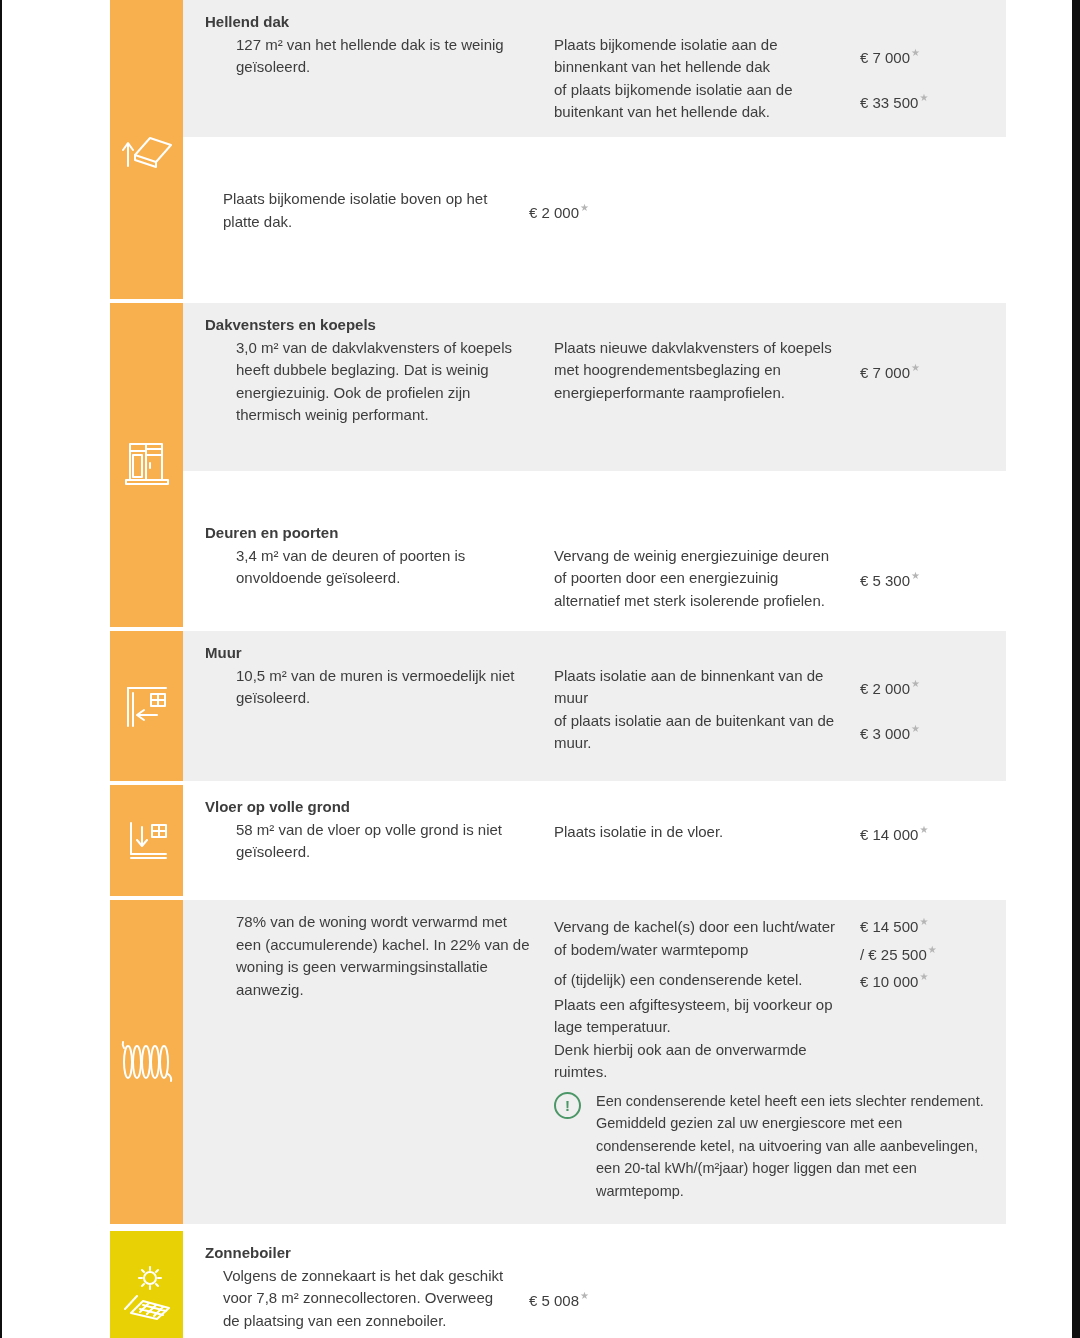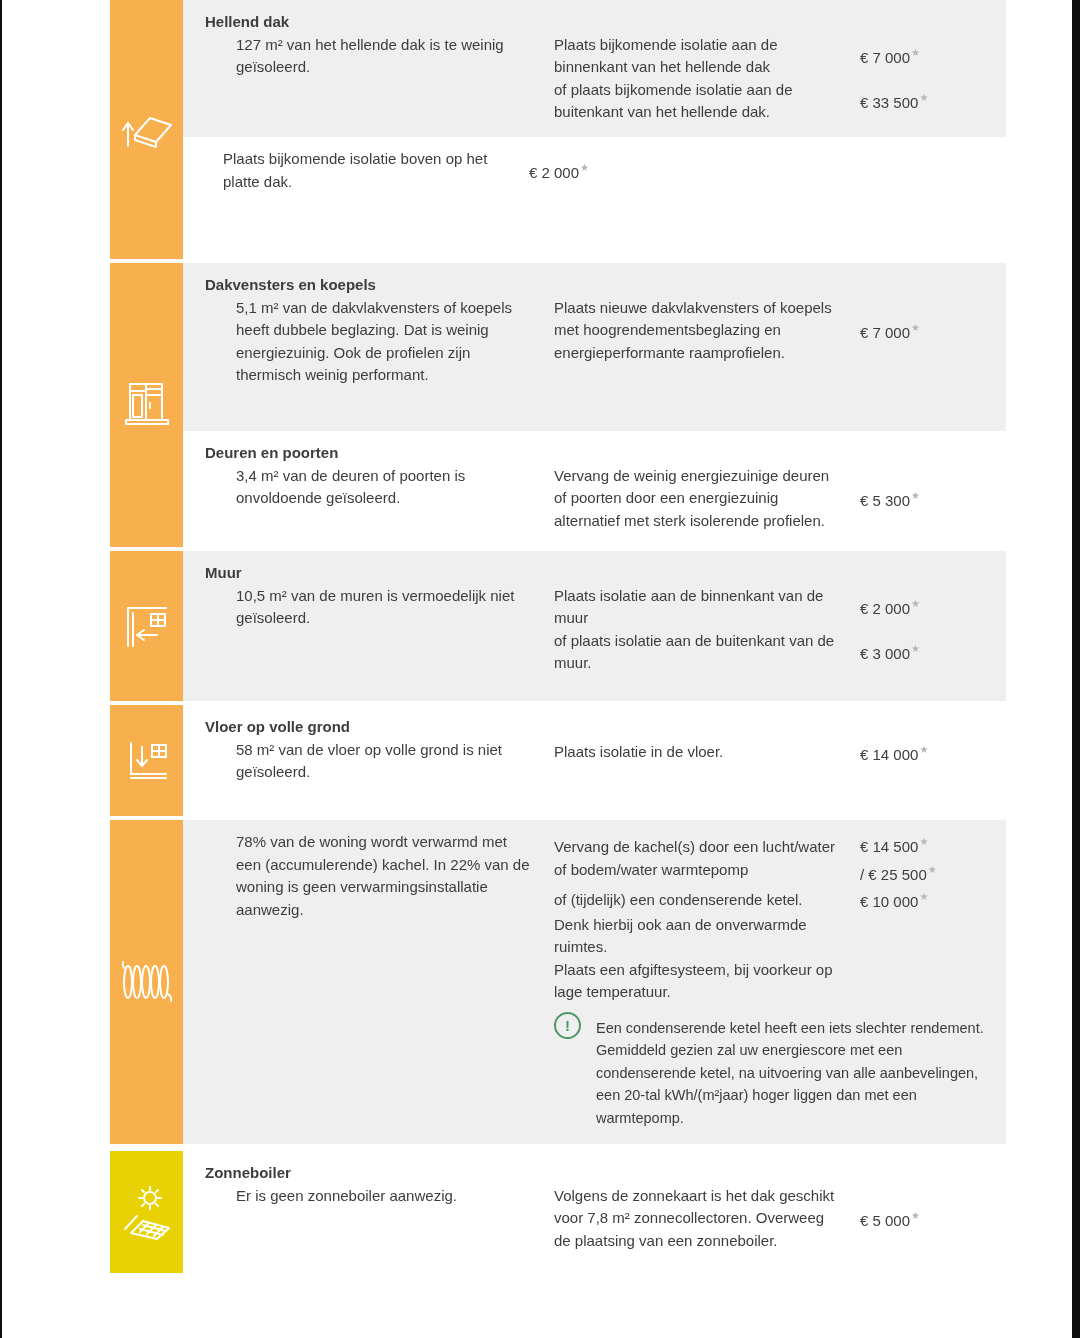--- a/index.html
+++ b/index.html
@@ -8,39 +8,39 @@
   .edge{position:absolute;top:0;height:100%;background:#0f0f0f;}
   .edge-left{left:0;width:2px;}
   .edge-right{right:0;width:8px;}
   .table{position:absolute;left:110px;top:0;width:865px;}
   .group{display:flex;align-items:stretch;}
   .group + .group{margin-top:4px;}
   .group.last{margin-top:7px;}
   .iconcol{flex:none;width:73px;display:flex;align-items:center;justify-content:center;}
   .iconcol.orange{background:#F7B04D;}
   .iconcol.yellow{background:#E8D104;}
-  .rows{flex:1;display:flex;flex-direction:column;}
+  .rows{flex:1;display:flex;flex-direction:column;gap:40px;}
   .row{box-sizing:border-box;padding:11px 0 0 22px;}
   .row.gray{background:#EFEFEF;}
   .row.white{background:#ffffff;}
   .h137{min-height:137px}.h122{min-height:122px}.h168{min-height:168px}.h116{min-height:116px}
   .h150{min-height:150px}.h111{min-height:111px}.h324{min-height:324px}
   .title{font-weight:bold;}
   .cols{display:flex;align-items:flex-start;}
   .desc{flex:none;width:300px;white-space:pre-line;margin-left:31px;}
   .recs{flex:none;width:452px;margin-left:18px;}
   .opt{display:flex;align-items:center;}
   .otext{flex:none;width:306px;white-space:pre-line;}
   .oprice{flex:1;white-space:nowrap;}
   .oprice .pline{display:block;}
   .star{font-size:10px;color:#b5b5b5;vertical-align:7px;margin-left:1px;}
   .note{display:flex;align-items:flex-start;margin-top:6px;width:460px;}
   .note-icon{flex:none;width:23px;height:23px;border:2px solid #4C9767;border-radius:50%;
              color:#4C9767;font-weight:bold;font-size:15px;line-height:23px;text-align:center;margin-top:2px;}
-  .note-text{margin-left:15px;white-space:pre-line;font-size:14.5px;line-height:22.5px;width:414px;margin-top:7px;}
+  .note-text{margin-left:15px;white-space:pre-line;font-size:14.5px;line-height:22.5px;width:414px;}
   .icn{display:block;}
   .icn *{stroke:#ffffff;fill:none;stroke-width:2;stroke-linecap:round;stroke-linejoin:round;}
 </style>
 </head>
 <body>
 
 <div class="canvas">
   <div class="edge edge-left"></div>
   <div class="edge edge-right"></div>
 
@@ -102,21 +102,21 @@
           <path d="M8 12 H24 M24 10 H40 M24 16 H40"></path>
           <rect x="11" y="16" width="9" height="22"></rect>
           <path d="M28 24 v5"></path>
           <path d="M4 41 H46 V45 H4 Z"></path>
         </svg>
       </div>
       <div class="rows">
         <div class="row gray h168">
           <div class="title">Dakvensters en koepels</div>
           <div class="cols">
-            <div class="desc">5,1 m² van de dakvlakvensters of koepels
+            <div class="desc">3,0 m² van de dakvlakvensters of koepels
 heeft dubbele beglazing. Dat is weinig
 energiezuinig. Ook de profielen zijn
 thermisch weinig performant.</div>
             <div class="recs">
               <div class="opt">
                 <div class="otext">Plaats nieuwe dakvlakvensters of koepels
 met hoogrendementsbeglazing en
 energieperformante raamprofielen.</div>
                 <div class="oprice">
                     <span class="pline"><span>€ 7 000</span><span class="star">★</span></span>
@@ -239,27 +239,27 @@
                   <span class="pline"><span>/ € 25 500</span><span class="star">★</span></span>
                 </div>
               </div>
               <div class="opt">
                 <div class="otext">of (tijdelijk) een condenserende ketel.</div>
                 <div class="oprice">
                     <span class="pline"><span>€ 10 000</span><span class="star">★</span></span>
                   </div>
               </div>
               <div class="opt">
+                <div class="otext">Plaats een afgiftesysteem, bij voorkeur op
+lage temperatuur.</div>
+                <div class="oprice"></div>
+              </div>
+              <div class="opt">
                 <div class="otext">Denk hierbij ook aan de onverwarmde
 ruimtes.</div>
-                <div class="oprice"></div>
-              </div>
-              <div class="opt">
-                <div class="otext">Plaats een afgiftesysteem, bij voorkeur op
-lage temperatuur.</div>
                 <div class="oprice"></div>
               </div>
               <div class="note">
                 <div class="note-icon">!</div>
                 <div class="note-text">Een condenserende ketel heeft een iets slechter rendement.
 Gemiddeld gezien zal uw energiescore met een
 condenserende ketel, na uitvoering van alle aanbevelingen,
 een 20-tal kWh/(m²jaar) hoger liggen dan met een
 warmtepomp.</div>
               </div>
@@ -276,28 +276,27 @@
           <path d="M29 4 V7 M29 23 V26 M18 15 H21 M37 15 H40 M21 7 L23 9 M35 21 L37 23 M37 7 L35 9 M23 21 L21 23"></path>
           <path d="M4 46 L16 33"></path>
           <path d="M10 50 L22 38 L48 45 L36 56 Z"></path>
           <path d="M22 42 L45 48 M19 46 L42 52 M28 40 L19 49 M35 42 L26 51 M42 44 L33 53"></path>
         </svg>
       </div>
       <div class="rows">
         <div class="row white h122">
           <div class="title">Zonneboiler</div>
           <div class="cols">
-            <div class="desc">Er is geen zonneboiler aanwezig.</div>
             <div class="recs">
               <div class="opt">
                 <div class="otext">Volgens de zonnekaart is het dak geschikt
 voor 7,8 m² zonnecollectoren. Overweeg
 de plaatsing van een zonneboiler.</div>
                 <div class="oprice">
-                    <span class="pline"><span>€ 5 000</span><span class="star">★</span></span>
+                    <span class="pline"><span>€ 5 008</span><span class="star">★</span></span>
                   </div>
               </div>
             </div>
           </div>
         </div>
       </div>
     </div>
 
   </div>
 </div>

